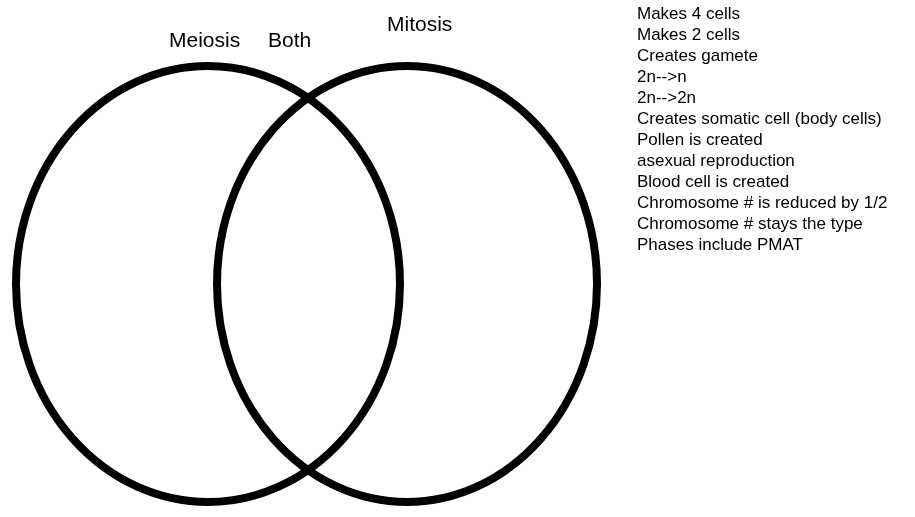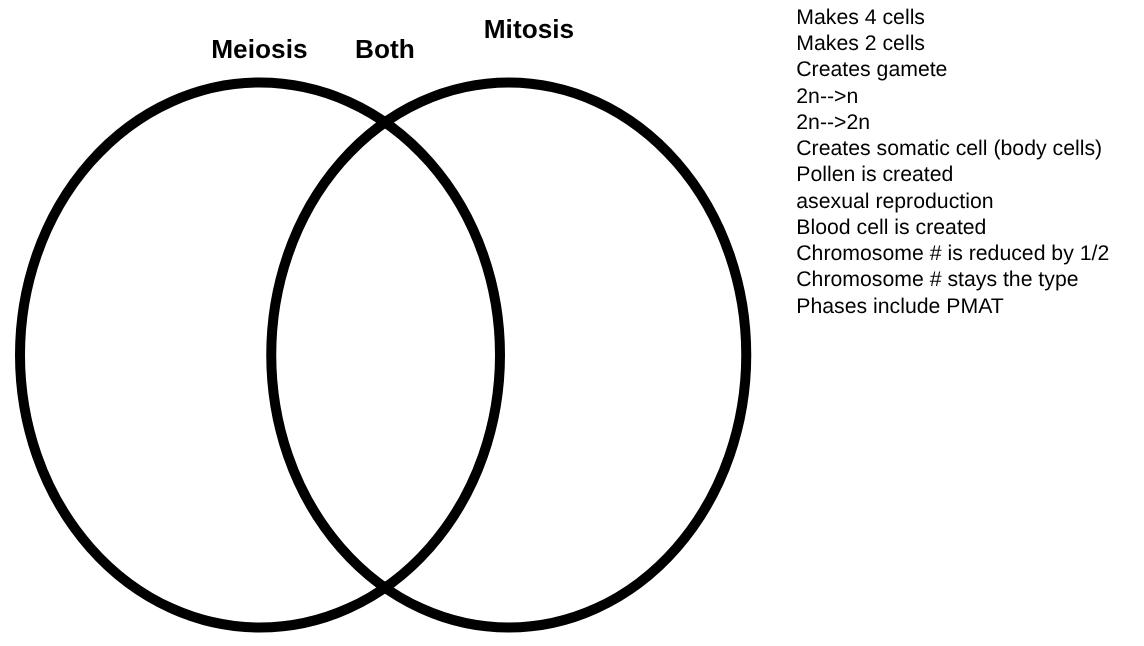--- a/index.html
+++ b/index.html
@@ -24,39 +24,38 @@
     background: #ffffff;
   }
 
   
   #venn-diagram {
     position: absolute;
     left: 0;
     top: 0;
     width: 615px;
     height: 444px;
-    font-weight: bold;
   }
 
   #venn-svg {
     position: absolute;
     left: 0;
     top: 0;
     display: block;
   }
 
   .venn-label {
     position: absolute;
     font-size: 21px;
     line-height: 22px;
     white-space: nowrap;
     color: #000000;
   }
   #label-meiosis { left: 169px; top: 29px; }
-  #label-both    { left: 284px; top: 29px; }
+  #label-both    { left: 268px; top: 29px; }
   #label-mitosis { left: 387px; top: 13px; }
 
   
   #word-bank {
     position: absolute;
     left: 637px;
     top: 3px;
     width: 278px;
   }
   .word-bank-item {

